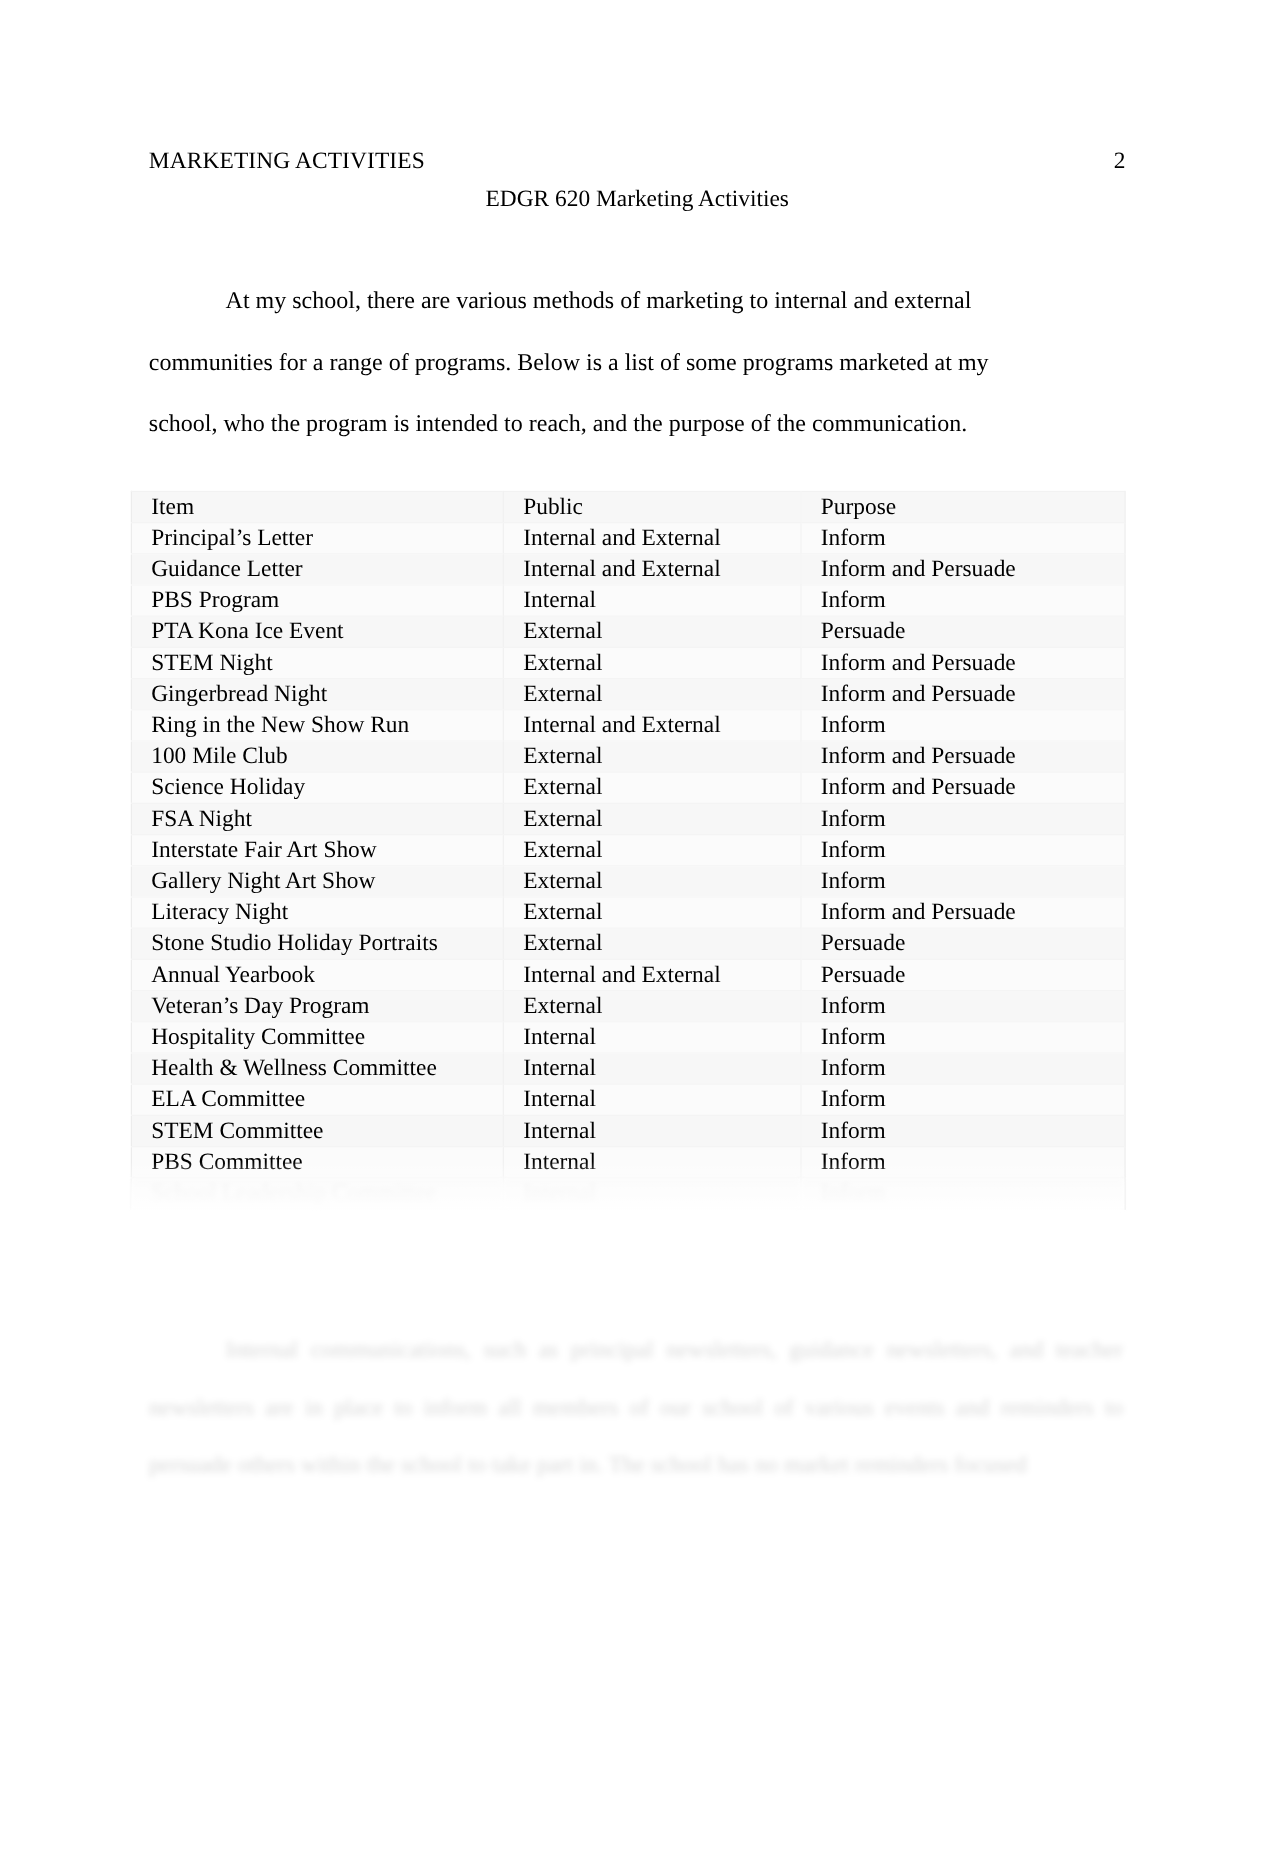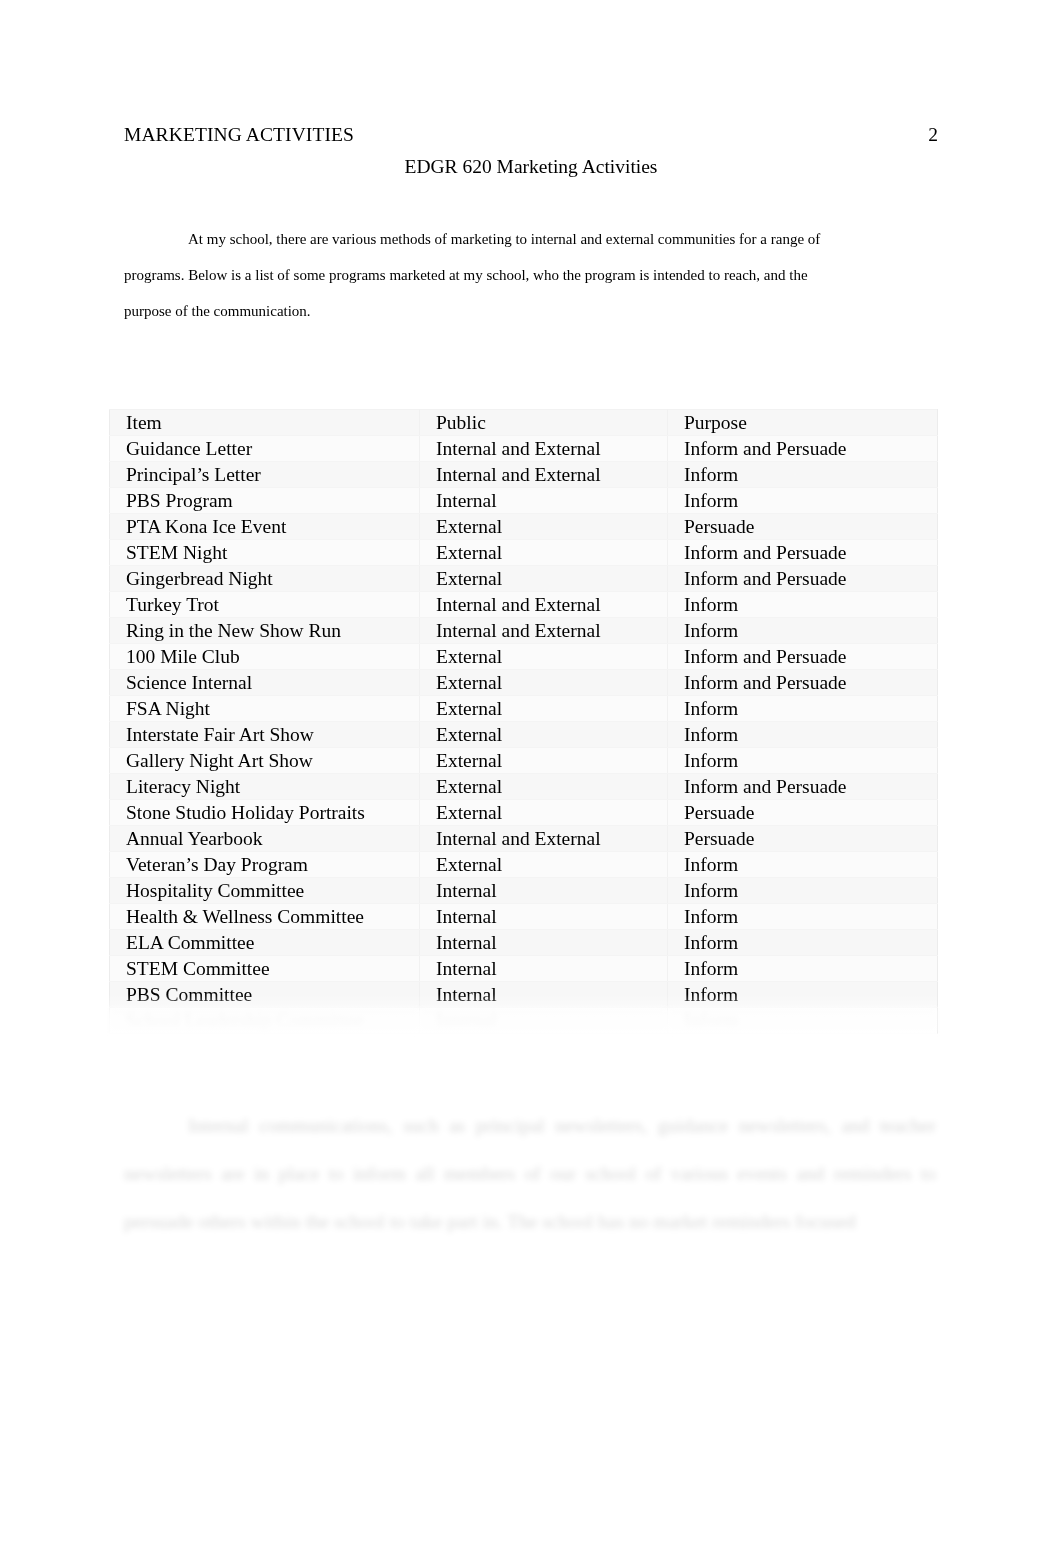--- a/index.html
+++ b/index.html
@@ -51,22 +51,22 @@
     text-align: center;
     font-size: 19.5px;
   }
 
   
   .intro {
     position: absolute;
     top: 206px;
     left: 124px;
     width: 700px;
-    font-size: 15px;
-    line-height: 36px;
+    font-size: 20px;
+    line-height: 51px;
     text-indent: 64px;
     text-align: left;
   }
 
   
   .table-wrap {
     position: absolute;
     top: 409px;
     left: 109px;
     width: 828px;
@@ -163,66 +163,61 @@
       </colgroup>
       <thead>
         <tr>
           <th>Item</th>
           <th>Public</th>
           <th>Purpose</th>
         </tr>
       </thead>
       <tbody id="table-body">
           <tr>
+            <td>Principal’s Letter</td>
+            <td>Internal and External</td>
+            <td>Inform</td>
+          </tr>
+          <tr>
             <td>Guidance Letter</td>
             <td>Internal and External</td>
             <td>Inform and Persuade</td>
           </tr>
           <tr>
-            <td>Principal’s Letter</td>
-            <td>Internal and External</td>
-            <td>Inform</td>
-          </tr>
-          <tr>
             <td>PBS Program</td>
             <td>Internal</td>
             <td>Inform</td>
           </tr>
           <tr>
             <td>PTA Kona Ice Event</td>
             <td>External</td>
             <td>Persuade</td>
           </tr>
           <tr>
             <td>STEM Night</td>
             <td>External</td>
             <td>Inform and Persuade</td>
           </tr>
           <tr>
             <td>Gingerbread Night</td>
             <td>External</td>
             <td>Inform and Persuade</td>
           </tr>
           <tr>
-            <td>Turkey Trot</td>
-            <td>Internal and External</td>
-            <td>Inform</td>
-          </tr>
-          <tr>
             <td>Ring in the New Show Run</td>
             <td>Internal and External</td>
             <td>Inform</td>
           </tr>
           <tr>
             <td>100 Mile Club</td>
             <td>External</td>
             <td>Inform and Persuade</td>
           </tr>
           <tr>
-            <td>Science Internal</td>
+            <td>Science Holiday</td>
             <td>External</td>
             <td>Inform and Persuade</td>
           </tr>
           <tr>
             <td>FSA Night</td>
             <td>External</td>
             <td>Inform</td>
           </tr>
           <tr>
             <td>Interstate Fair Art Show</td>

